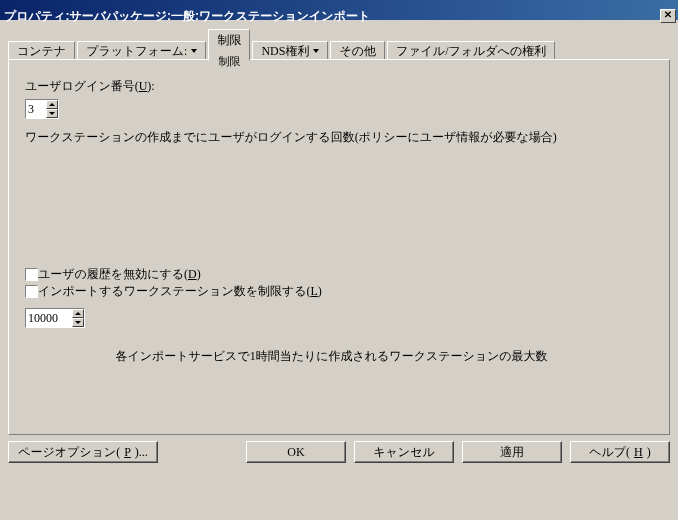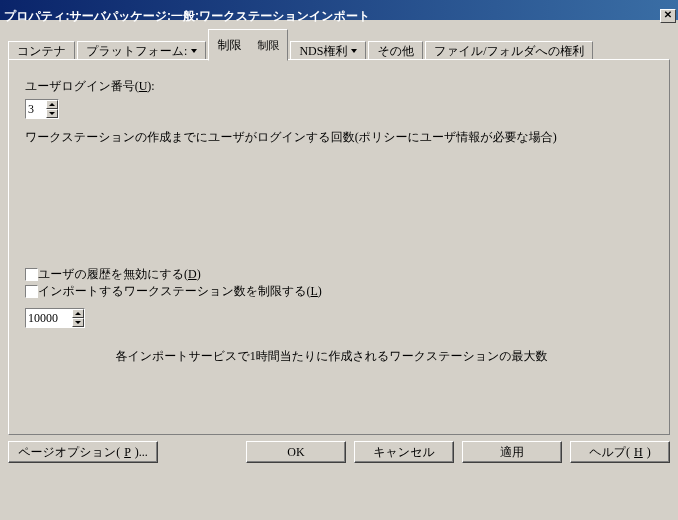--- a/index.html
+++ b/index.html
@@ -55,22 +55,23 @@
     height: 20px;
     display: flex;
     align-items: center;
     gap: 4px;
     position: relative;
     top: 1px;
     cursor: default;
   }
   .tab.selected-group {
     height: 32px;
-    align-items: center;
-    gap: 16px;
+    flex-direction: column;
+    align-items: center;
+    gap: 5px;
     padding: 2px 8px 1px;
     border-color: #fff #808080 #d4d0c8 #fff;
     z-index: 2;
   }
   .tab.selected-group .sub { font-size: 11px;}
   .tab .dd {
     width: 0; height: 0;
     border-left: 3px solid transparent;
     border-right: 3px solid transparent;
     border-top: 4px solid #000;

